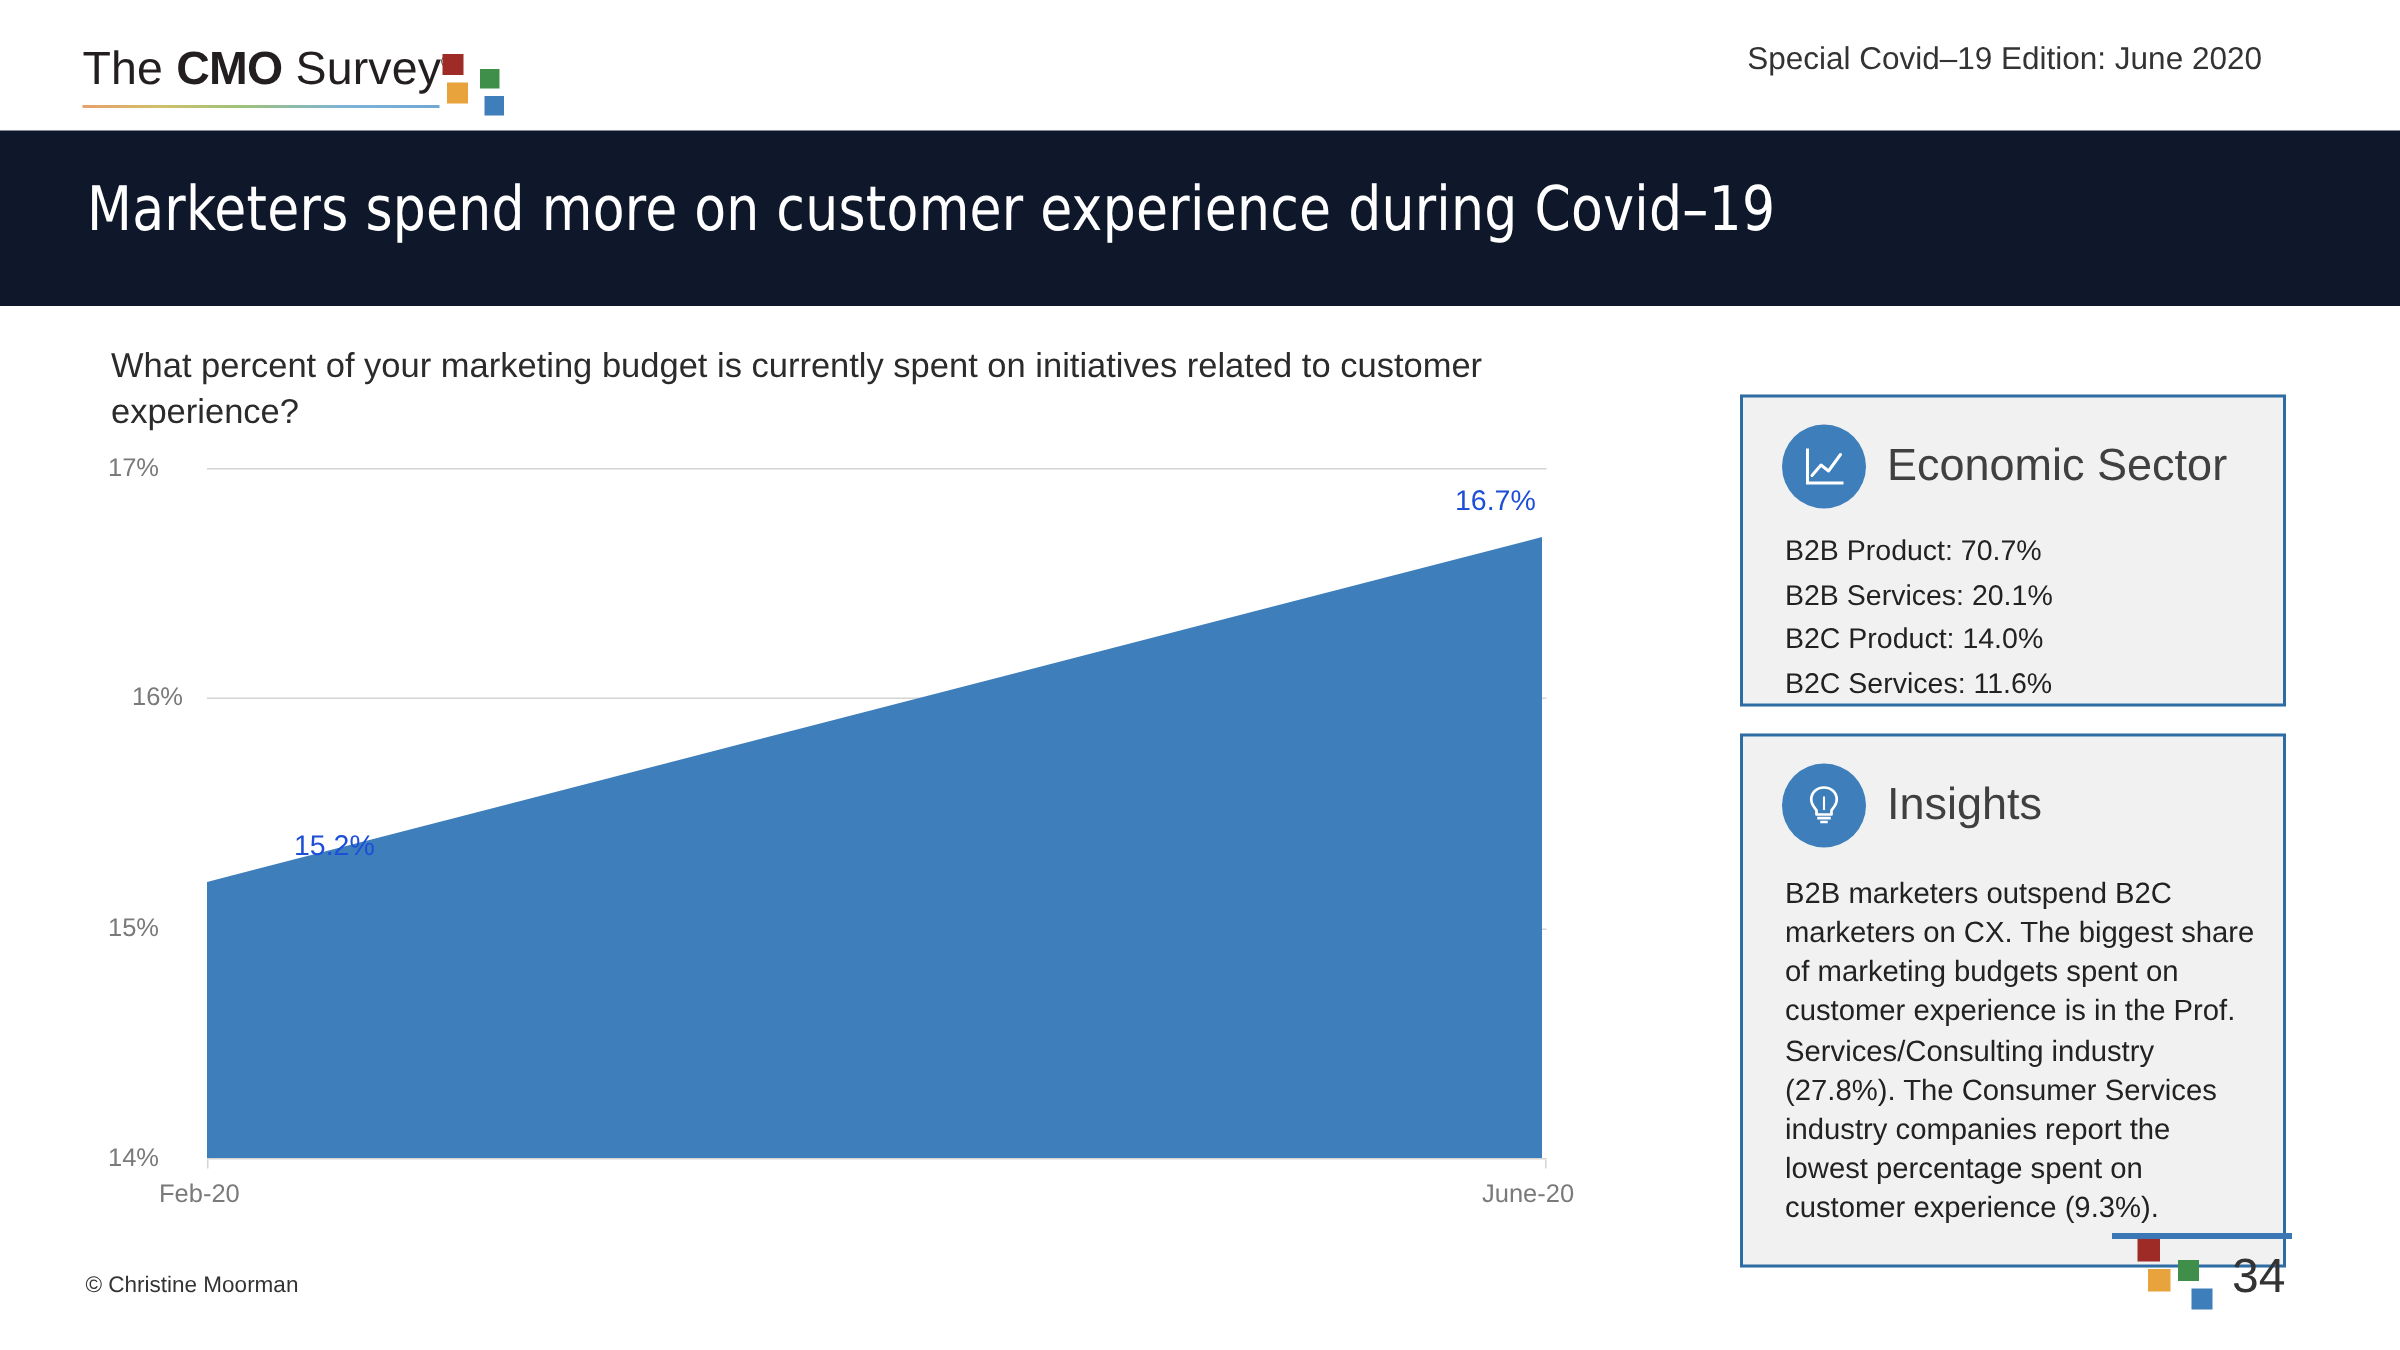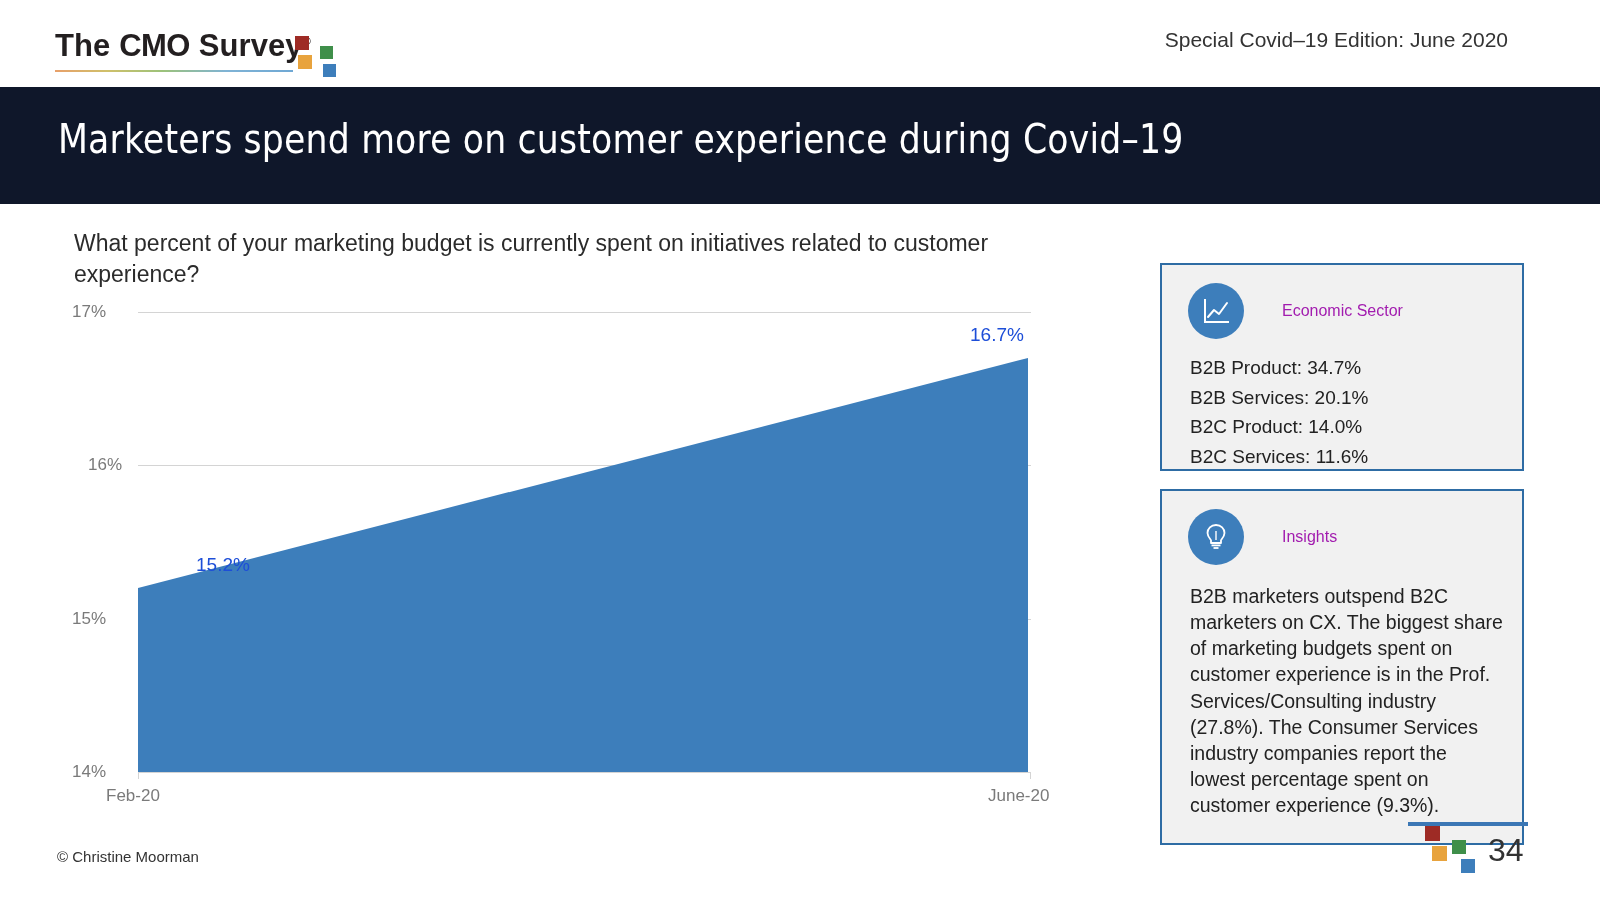--- a/index.html
+++ b/index.html
@@ -12,21 +12,21 @@
   }
   #slide { position: relative; width: 1600px; height: 900px; background: #fff; }
 
   
   .logo-wrap { position: absolute; left: 55px; top: 28px; width: 300px; height: 48px; }
   .logo-text {
     font-size: 31px; color: #231f20; letter-spacing: .1px;
     font-family: "Liberation Sans", sans-serif; white-space: nowrap;
     font-weight: 300;
   }
-  .logo-text .lt-thin { font-weight: 700; text-align: right; }
+  .logo-text .lt-thin { font-weight: 400; text-align: right; }
   .logo-text .lt-bold { font-weight: 700; letter-spacing: -0.5px; }
   .logo-reg { font-size: 11px; vertical-align: super; }
   .logo-rule {
     position: absolute; left: 0px; top: 42px; width: 238px; height: 2px;
     background: linear-gradient(to right, #e8a06a 0%, #cfc06a 22%, #9cc27a 45%, #7fb3d5 72%, #6fa8d4 100%);
   }
   .logo-sq { position: absolute; }
   .sq-red    { width: 14px; height: 14px; left: 240px; top: 8px;  background: #9e2b25; }
   .sq-green  { width: 13px; height: 13px; left: 265px; top: 18px; background: #3f8f4a; }
   .sq-orange { width: 14px; height: 14px; left: 243px; top: 27px; background: #e8a33d; }
@@ -95,21 +95,21 @@
   #panel-insights{ top: 489px; width: 364px; height: 356px; }
   .panel-head {
     position: absolute; left: 26px; top: 18px;
     display: flex; align-items: center; gap: 14px;
   }
   .panel-icon {
     width: 56px; height: 56px; border-radius: 50%; background: #3d7ebb;
     display: flex; align-items: center; justify-content: center;
     flex: 0 0 auto;
   }
-  .panel-title { font-size: 16px; color: #a21caf; white-space: nowrap; margin-left: 24px; }
+  .panel-title { font-size: 30px; color: #404040; white-space: nowrap; }
   .panel-body {
     position: absolute; left: 28px; top: 88px; right: 16px;
     font-size: 19px; color: #222; line-height: 1.56;
   }
   #panel-insights .panel-body { top: 92px; left: 28px; right: 18px; line-height: 1.34; font-size: 19.5px; }
   .sector-line { white-space: nowrap; }
 
   
   .footer-rule {
     position: absolute; left: 1408px; top: 822px; width: 120px; height: 4px;
@@ -186,21 +186,21 @@
     <div class="panel-head">
       <span class="panel-icon">
         <svg width="32" height="32" viewBox="0 0 32 32">
           <polyline points="5,4 5,27 29,27" fill="none" stroke="#ffffff" stroke-width="2"></polyline>
           <polyline points="8,22 14,15 19,19 27,8" fill="none" stroke="#ffffff" stroke-width="2" stroke-linejoin="round" stroke-linecap="round"></polyline>
         </svg>
       </span>
       <span class="panel-title">Economic Sector</span>
     </div>
     <div class="panel-body">
-      <div class="sector-line">B2B Product: 34.7%</div>
+      <div class="sector-line">B2B Product: 70.7%</div>
       <div class="sector-line">B2B Services: 20.1%</div>
       <div class="sector-line">B2C Product: 14.0%</div>
       <div class="sector-line">B2C Services: 11.6%</div>
     </div>
   </div>
 
   <div class="panel" id="panel-insights">
     <div class="panel-head">
       <span class="panel-icon">
         <svg width="32" height="32" viewBox="0 0 32 32">

